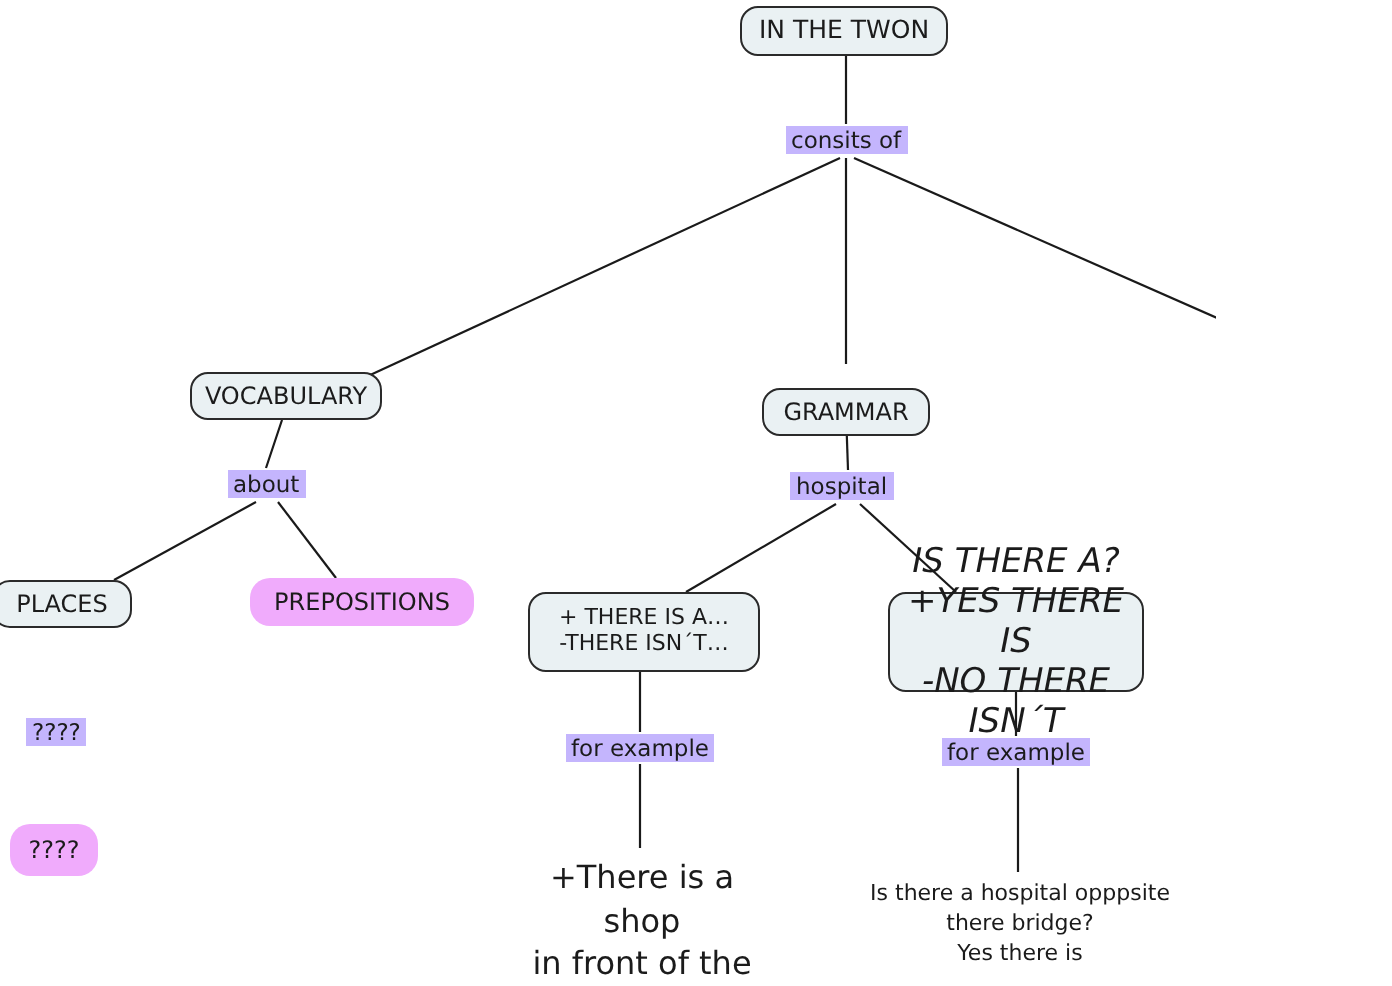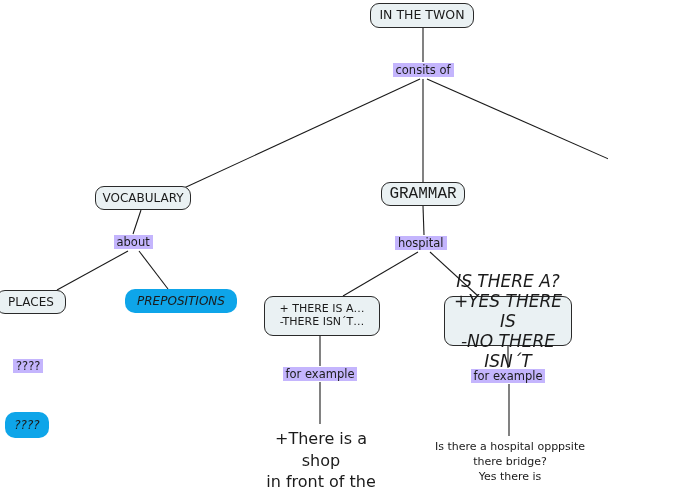--- a/index.html
+++ b/index.html
@@ -37,23 +37,22 @@
     line-height: 1.18;
     white-space: pre-line;
     z-index: 3;
   }
   .node.bordered {
     border: 1.3px solid #2a2a2a;
     background: #eaf1f3;
   }
   .node.plain {
     border: none;
-    background: #0ea5e9;
+    background: #f0abfc;
     border-radius: 10px;
-    font-style: italic;
   }
   .link-label {
     position: absolute;
     color: #1b1b1b;
     background: #c4b5fd;
     text-align: center;
     white-space: nowrap;
     padding: 0 3px;
     z-index: 4;
   }
@@ -82,21 +81,21 @@
       <line x1="418" y1="252" x2="343" y2="296" stroke="#1a1a1a" stroke-width="1.1"></line>
       <line x1="430" y1="252" x2="478" y2="296" stroke="#1a1a1a" stroke-width="1.1"></line>
       <line x1="320" y1="336" x2="320" y2="366" stroke="#1a1a1a" stroke-width="1.1"></line>
       <line x1="320" y1="382" x2="320" y2="424" stroke="#1a1a1a" stroke-width="1.1"></line>
       <line x1="508" y1="346" x2="508" y2="368" stroke="#1a1a1a" stroke-width="1.1"></line>
       <line x1="509" y1="384" x2="509" y2="436" stroke="#1a1a1a" stroke-width="1.1"></line>
     </svg>
   <div id="nodes-layer">
       <div class="node bordered" style="left: 370px; top: 3px; width: 104px; height: 25px; font-size: 12.5px;">IN THE TWON</div>
       <div class="node bordered" style="left: 95px; top: 186px; width: 96px; height: 24px; font-size: 12px;">VOCABULARY</div>
-      <div class="node bordered" style="left: 381px; top: 182px; width: 84px; height: 24px; font-size: 16px; font-family: Liberation Mono, monospace;">GRAMMAR</div>
+      <div class="node bordered" style="left: 381px; top: 194px; width: 84px; height: 24px; font-size: 12px;">GRAMMAR</div>
       <div class="node bordered" style="left: 650px; top: 182px; width: 52px; height: 24px; font-size: 12px;">????</div>
       <div class="node bordered" style="left: -4px; top: 290px; width: 70px; height: 24px; font-size: 12px;">PLACES</div>
       <div class="node plain" style="left: 125px; top: 289px; width: 112px; height: 24px; font-size: 12px;">PREPOSITIONS</div>
       <div class="node plain" style="left: 5px; top: 412px; width: 44px; height: 26px; font-size: 12px;">????</div>
       <div class="node bordered" style="left: 264px; top: 296px; width: 116px; height: 40px; font-size: 11px;">+ THERE IS A…
 -THERE ISN´T…</div>
       <div class="node bordered" style="left: 444px; top: 296px; width: 128px; height: 50px; font-size: 17px; font-style: italic;">IS THERE A?
 +YES THERE IS
 -NO THERE ISN´T</div>
       <div class="link-label" style="font-size: 11.5px; left: 392.5px; top: 63px;">consits of</div>

